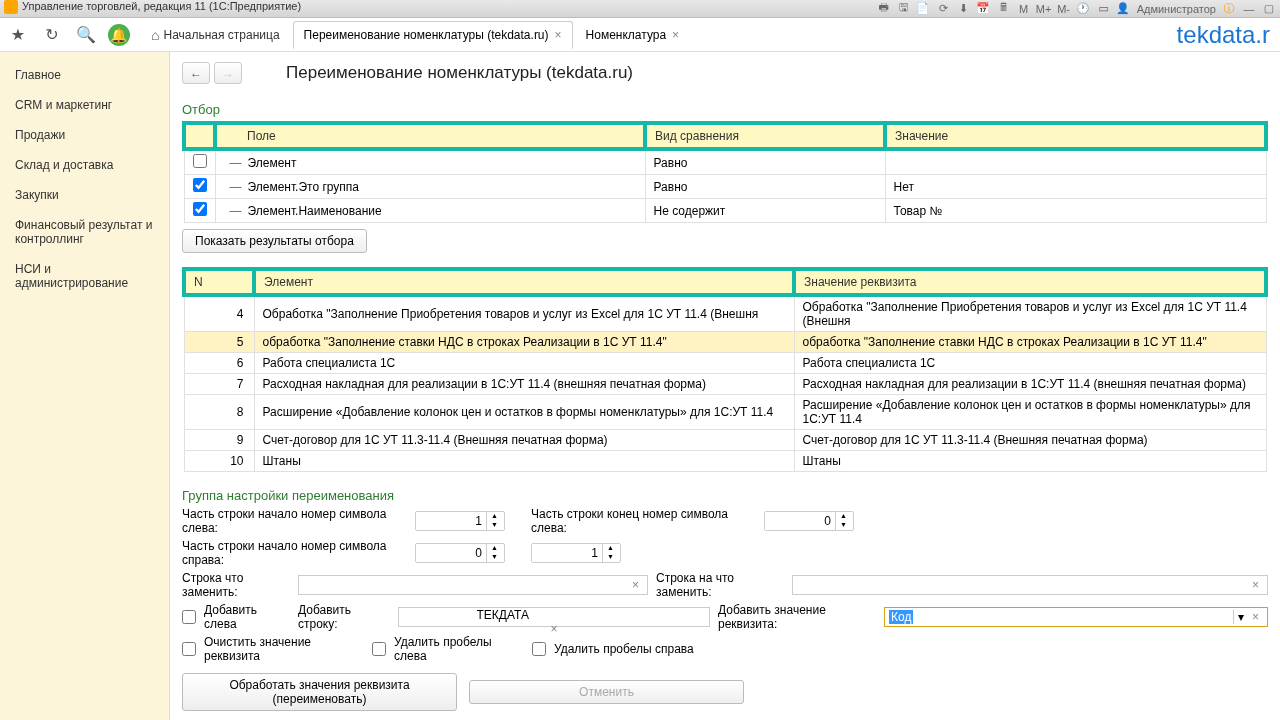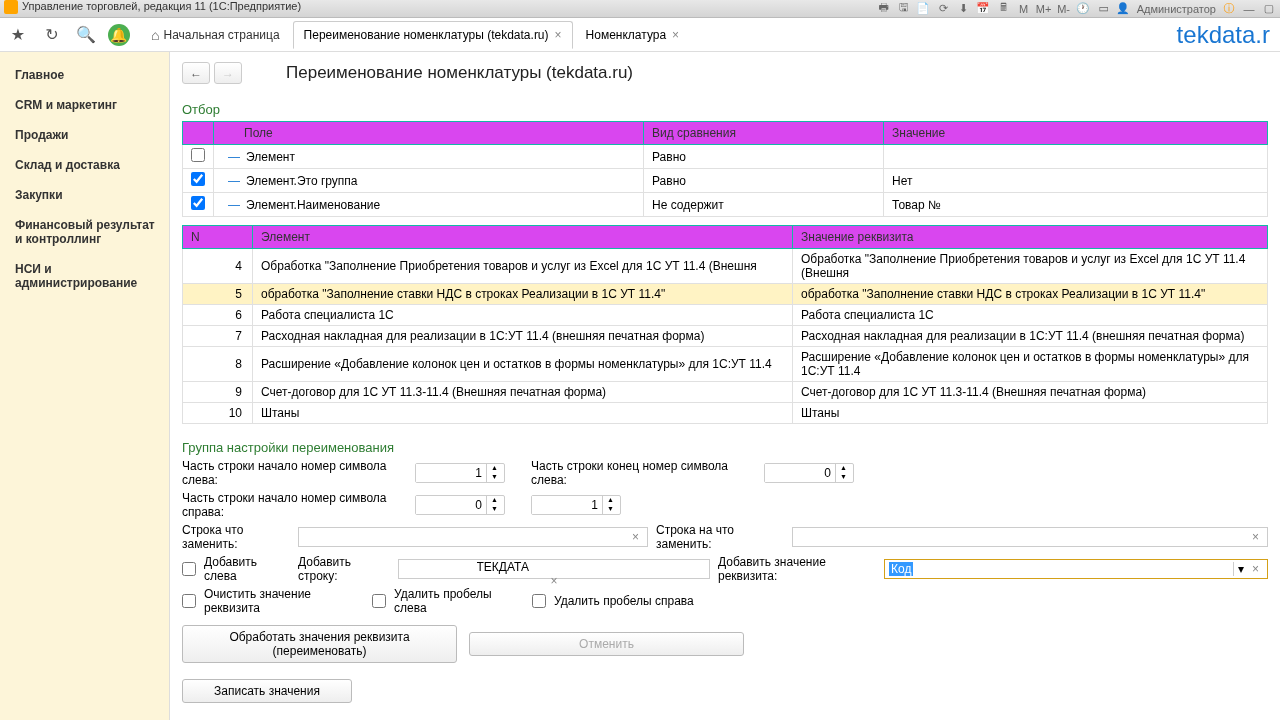--- a/index.html
+++ b/index.html
@@ -16,32 +16,32 @@
 .toolbar-icon.green { background: #4caf50; border-radius: 50%; color: #fff; width: 22px; height: 22px; font-size: 14px; }
 .home-icon { color: #555; font-size: 14px; margin-right: 4px; }
 .tab { padding: 6px 10px; margin-right: 2px; display: inline-flex; align-items: center; border: 1px solid transparent; border-radius: 3px 3px 0 0; }
 .tab.home { color: #333; }
 .tab.active { background: #fff; border-color: #ccc; border-bottom-color: #fff; }
 .tab .close { margin-left: 6px; color: #888; cursor: pointer; }
 .logo { margin-left: auto; color: #1976d2; font-size: 24px; font-weight: 300; padding-right: 4px; }
 
 .main { display: flex; height: calc(100% - 52px); }
 .sidebar { width: 170px; background: #fdf5d9; border-right: 1px solid #ddd; padding-top: 8px; }
-.sidebar-item { padding: 8px 12px; color: #333; cursor: pointer; border-left: 3px solid transparent; font-weight: bold; }
+.sidebar-item { padding: 8px 12px; color: #333; cursor: pointer; border-left: 3px solid transparent; }
 
 .content { flex: 1; overflow-y: auto; padding: 0; }
 .content-header { display: flex; align-items: center; padding: 10px 12px; }
 .nav-btn { width: 28px; height: 22px; border: 1px solid #ccc; background: linear-gradient(#fff,#eee); border-radius: 3px; margin-right: 4px; display: inline-flex; align-items: center; justify-content: center; color: #555; cursor: pointer; }
 .page-title { font-size: 17px; margin-left: 40px; color: #222; }
 
 .section { padding: 0 12px 8px 12px; }
 .section-title { color: #2e7d32; font-size: 13px; margin: 8px 0 4px 0; }
 
 .table { border: 1px solid #ccc; width: 100%; border-collapse: collapse; }
-.table th { background: #d946ef; border: 1px solid #14b8a6; padding: 4px 8px; text-align: left; font-weight: normal; color: #333; }
+.table th { background: #fef9c3; border: 4px solid #14b8a6; padding: 4px 8px; text-align: left; font-weight: normal; color: #333; }
 .table td { border: 1px solid #e0e0e0; padding: 3px 8px; }
 .table tr.sel { background: #fff3c4; }
 .table .num { text-align: right; padding-right: 10px; width: 60px; }
 .table .chk-cell { width: 30px; text-align: center; }
 .dash { color: #1976d2; padding: 0 6px; }
 
 .btn { border: 1px solid #bbb; background: linear-gradient(#fff,#eee); padding: 4px 12px; border-radius: 3px; cursor: pointer; margin: 6px 4px 6px 0; }
 .btn.disabled { color: #aaa; }
 
 .form-row { display: flex; align-items: center; gap: 8px; margin: 4px 0; }
@@ -150,20 +150,21 @@
     <td>Нет</td>
             </tr>
             <tr>
               <td class="chk-cell"><input type="checkbox" checked="" style=""></td>
     <td><span class="dash">—</span><span>Элемент.Наименование</span></td>
     <td>Не содержит</td>
     <td>Товар №</td>
             </tr>
           </tbody>
       </table>
+      <button class="btn">Показать результаты отбора</button>
     </div>
 
     <div class="section">
       <table class="table">
         <thead>
             <tr>
           <th class="num" style="text-align:left; width:70px;">N</th>
           <th style="width:540px;">Элемент</th>
           <th>Значение реквизита</th>
         </tr>

